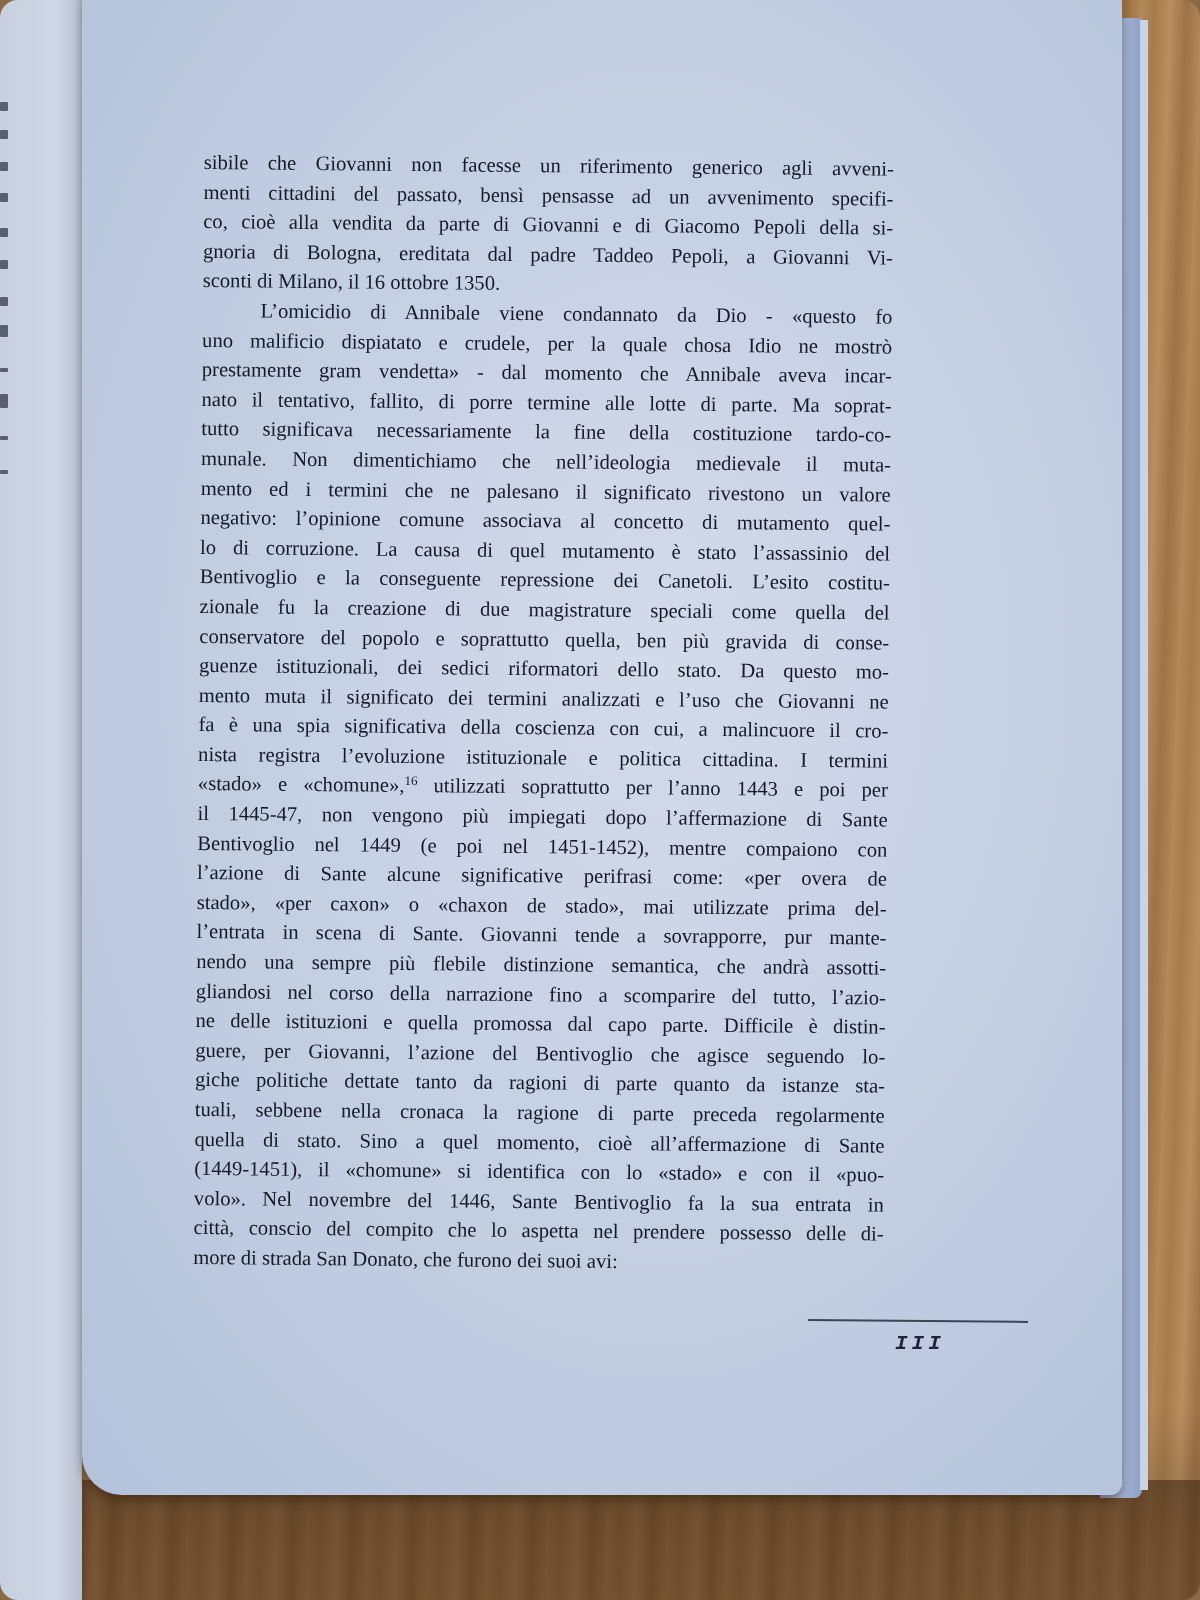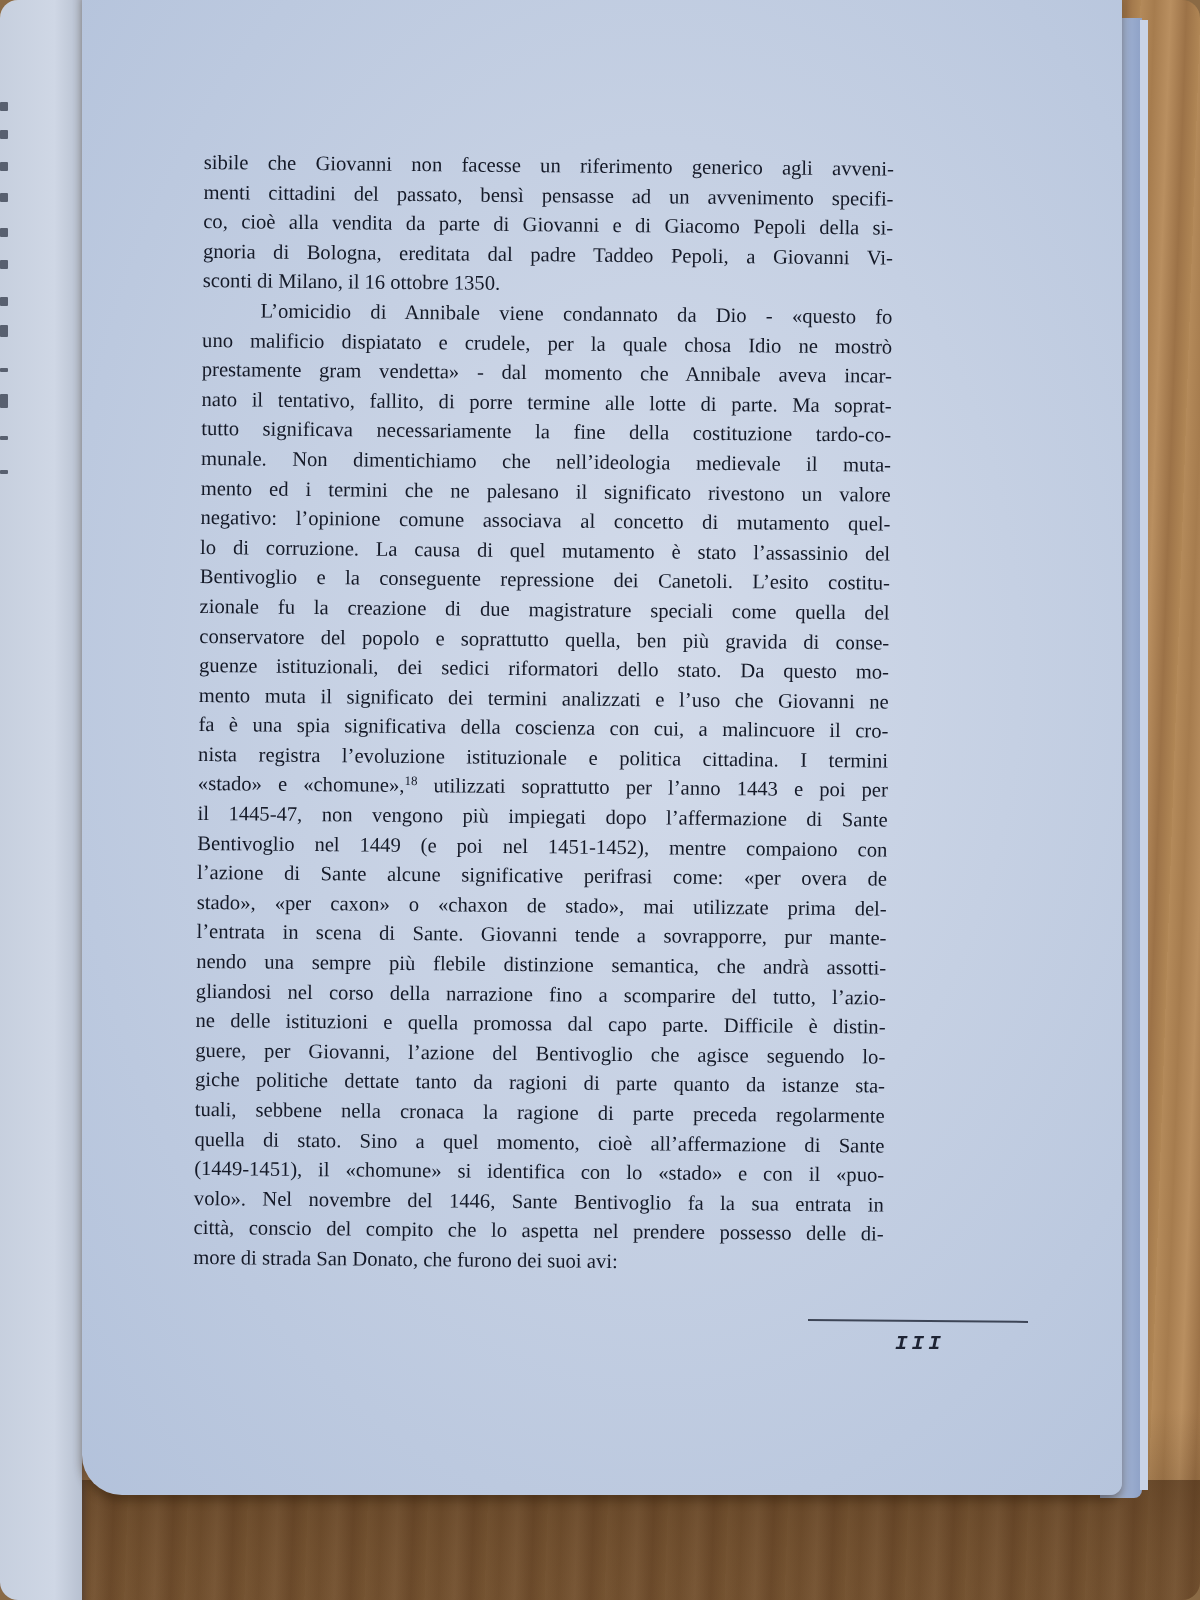--- a/index.html
+++ b/index.html
@@ -165,21 +165,21 @@
       <span class="line">mento ed i termini che ne palesano il significato rivestono un valore</span>
       <span class="line">negativo: l’opinione comune associava al concetto di mutamento quel-</span>
       <span class="line">lo di corruzione. La causa di quel mutamento è stato l’assassinio del</span>
       <span class="line">Bentivoglio e la conseguente repressione dei Canetoli. L’esito costitu-</span>
       <span class="line">zionale fu la creazione di due magistrature speciali come quella del</span>
       <span class="line">conservatore del popolo e soprattutto quella, ben più gravida di conse-</span>
       <span class="line">guenze istituzionali, dei sedici riformatori dello stato. Da questo mo-</span>
       <span class="line">mento muta il significato dei termini analizzati e l’uso che Giovanni ne</span>
       <span class="line">fa è una spia significativa della coscienza con cui, a malincuore il cro-</span>
       <span class="line">nista registra l’evoluzione istituzionale e politica cittadina. I termini</span>
-      <span class="line"><span>«stado» e «chomune»,</span><sup class="fn">18</sup><span> utilizzati soprattutto per l’anno 1443 e poi per</span></span>
+      <span class="line"><span>«stado» e «chomune»,</span><sup class="fn">16</sup><span> utilizzati soprattutto per l’anno 1443 e poi per</span></span>
       <span class="line">il 1445-47, non vengono più impiegati dopo l’affermazione di Sante</span>
       <span class="line">Bentivoglio nel 1449 (e poi nel 1451-1452), mentre compaiono con</span>
       <span class="line">l’azione di Sante alcune significative perifrasi come: «per overa de</span>
       <span class="line">stado», «per caxon» o «chaxon de stado», mai utilizzate prima del-</span>
       <span class="line">l’entrata in scena di Sante. Giovanni tende a sovrapporre, pur mante-</span>
       <span class="line">nendo una sempre più flebile distinzione semantica, che andrà assotti-</span>
       <span class="line">gliandosi nel corso della narrazione fino a scomparire del tutto, l’azio-</span>
       <span class="line">ne delle istituzioni e quella promossa dal capo parte. Difficile è distin-</span>
       <span class="line">guere, per Giovanni, l’azione del Bentivoglio che agisce seguendo lo-</span>
       <span class="line">giche politiche dettate tanto da ragioni di parte quanto da istanze sta-</span>

